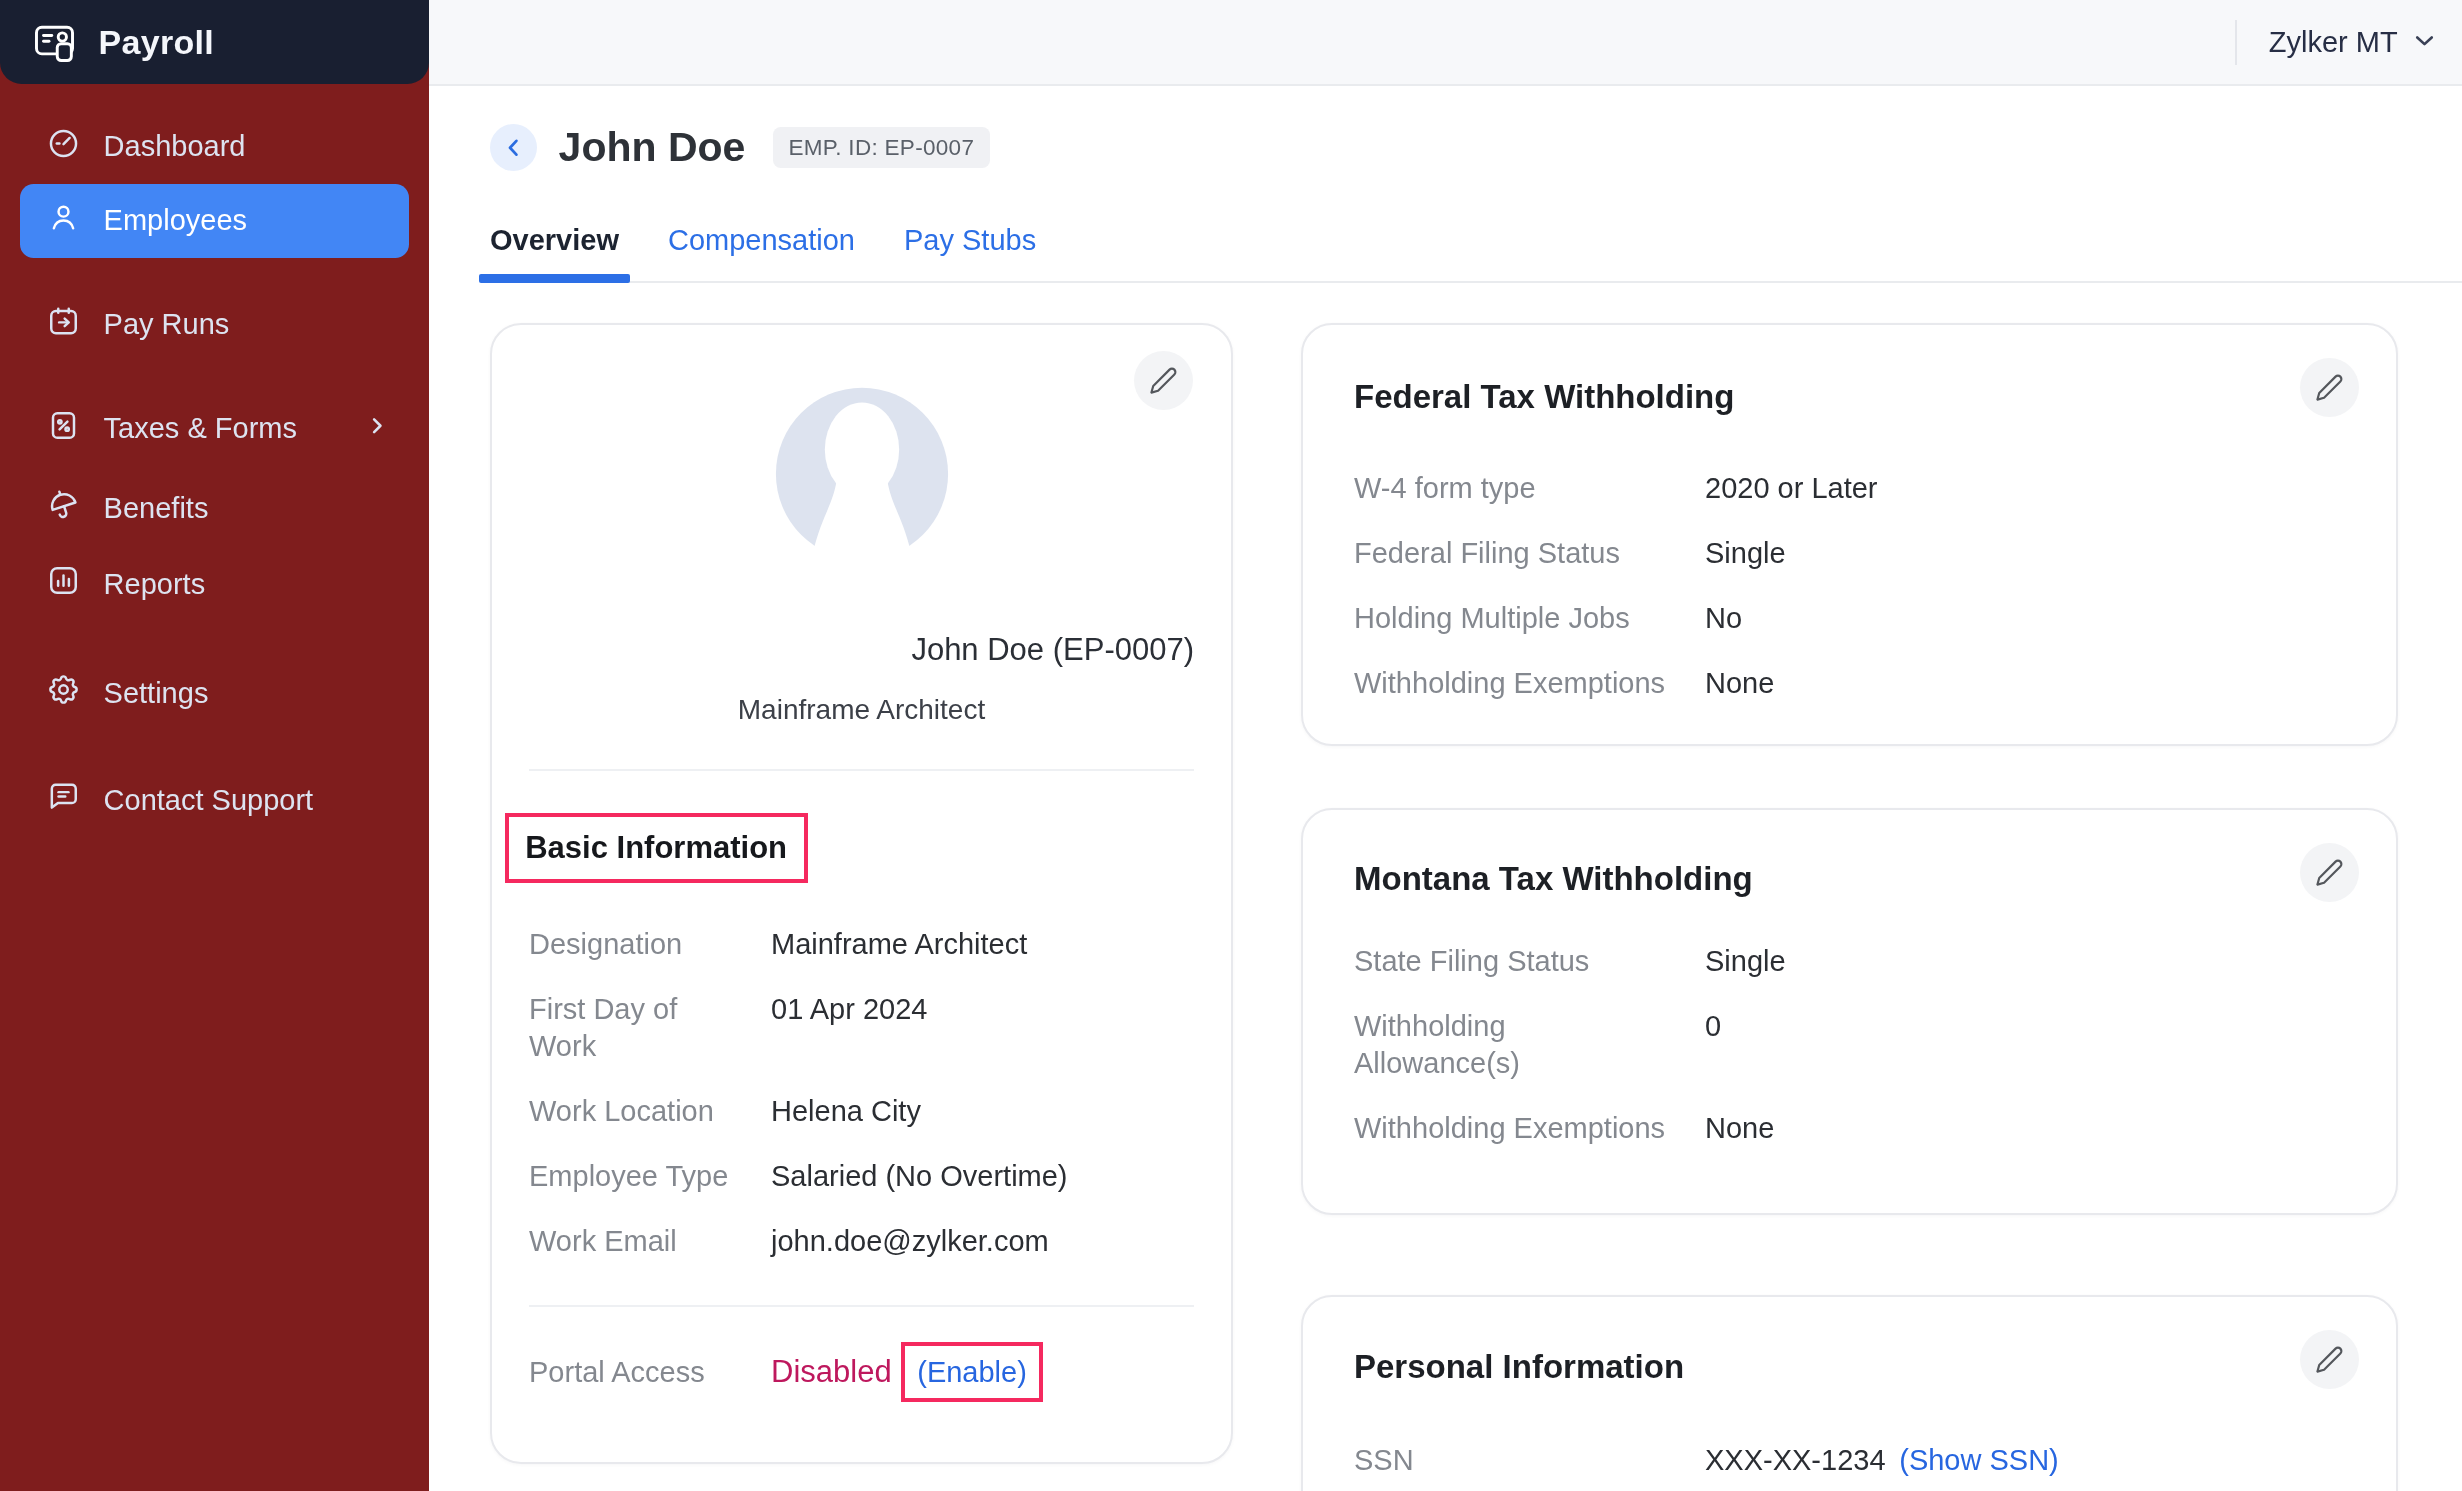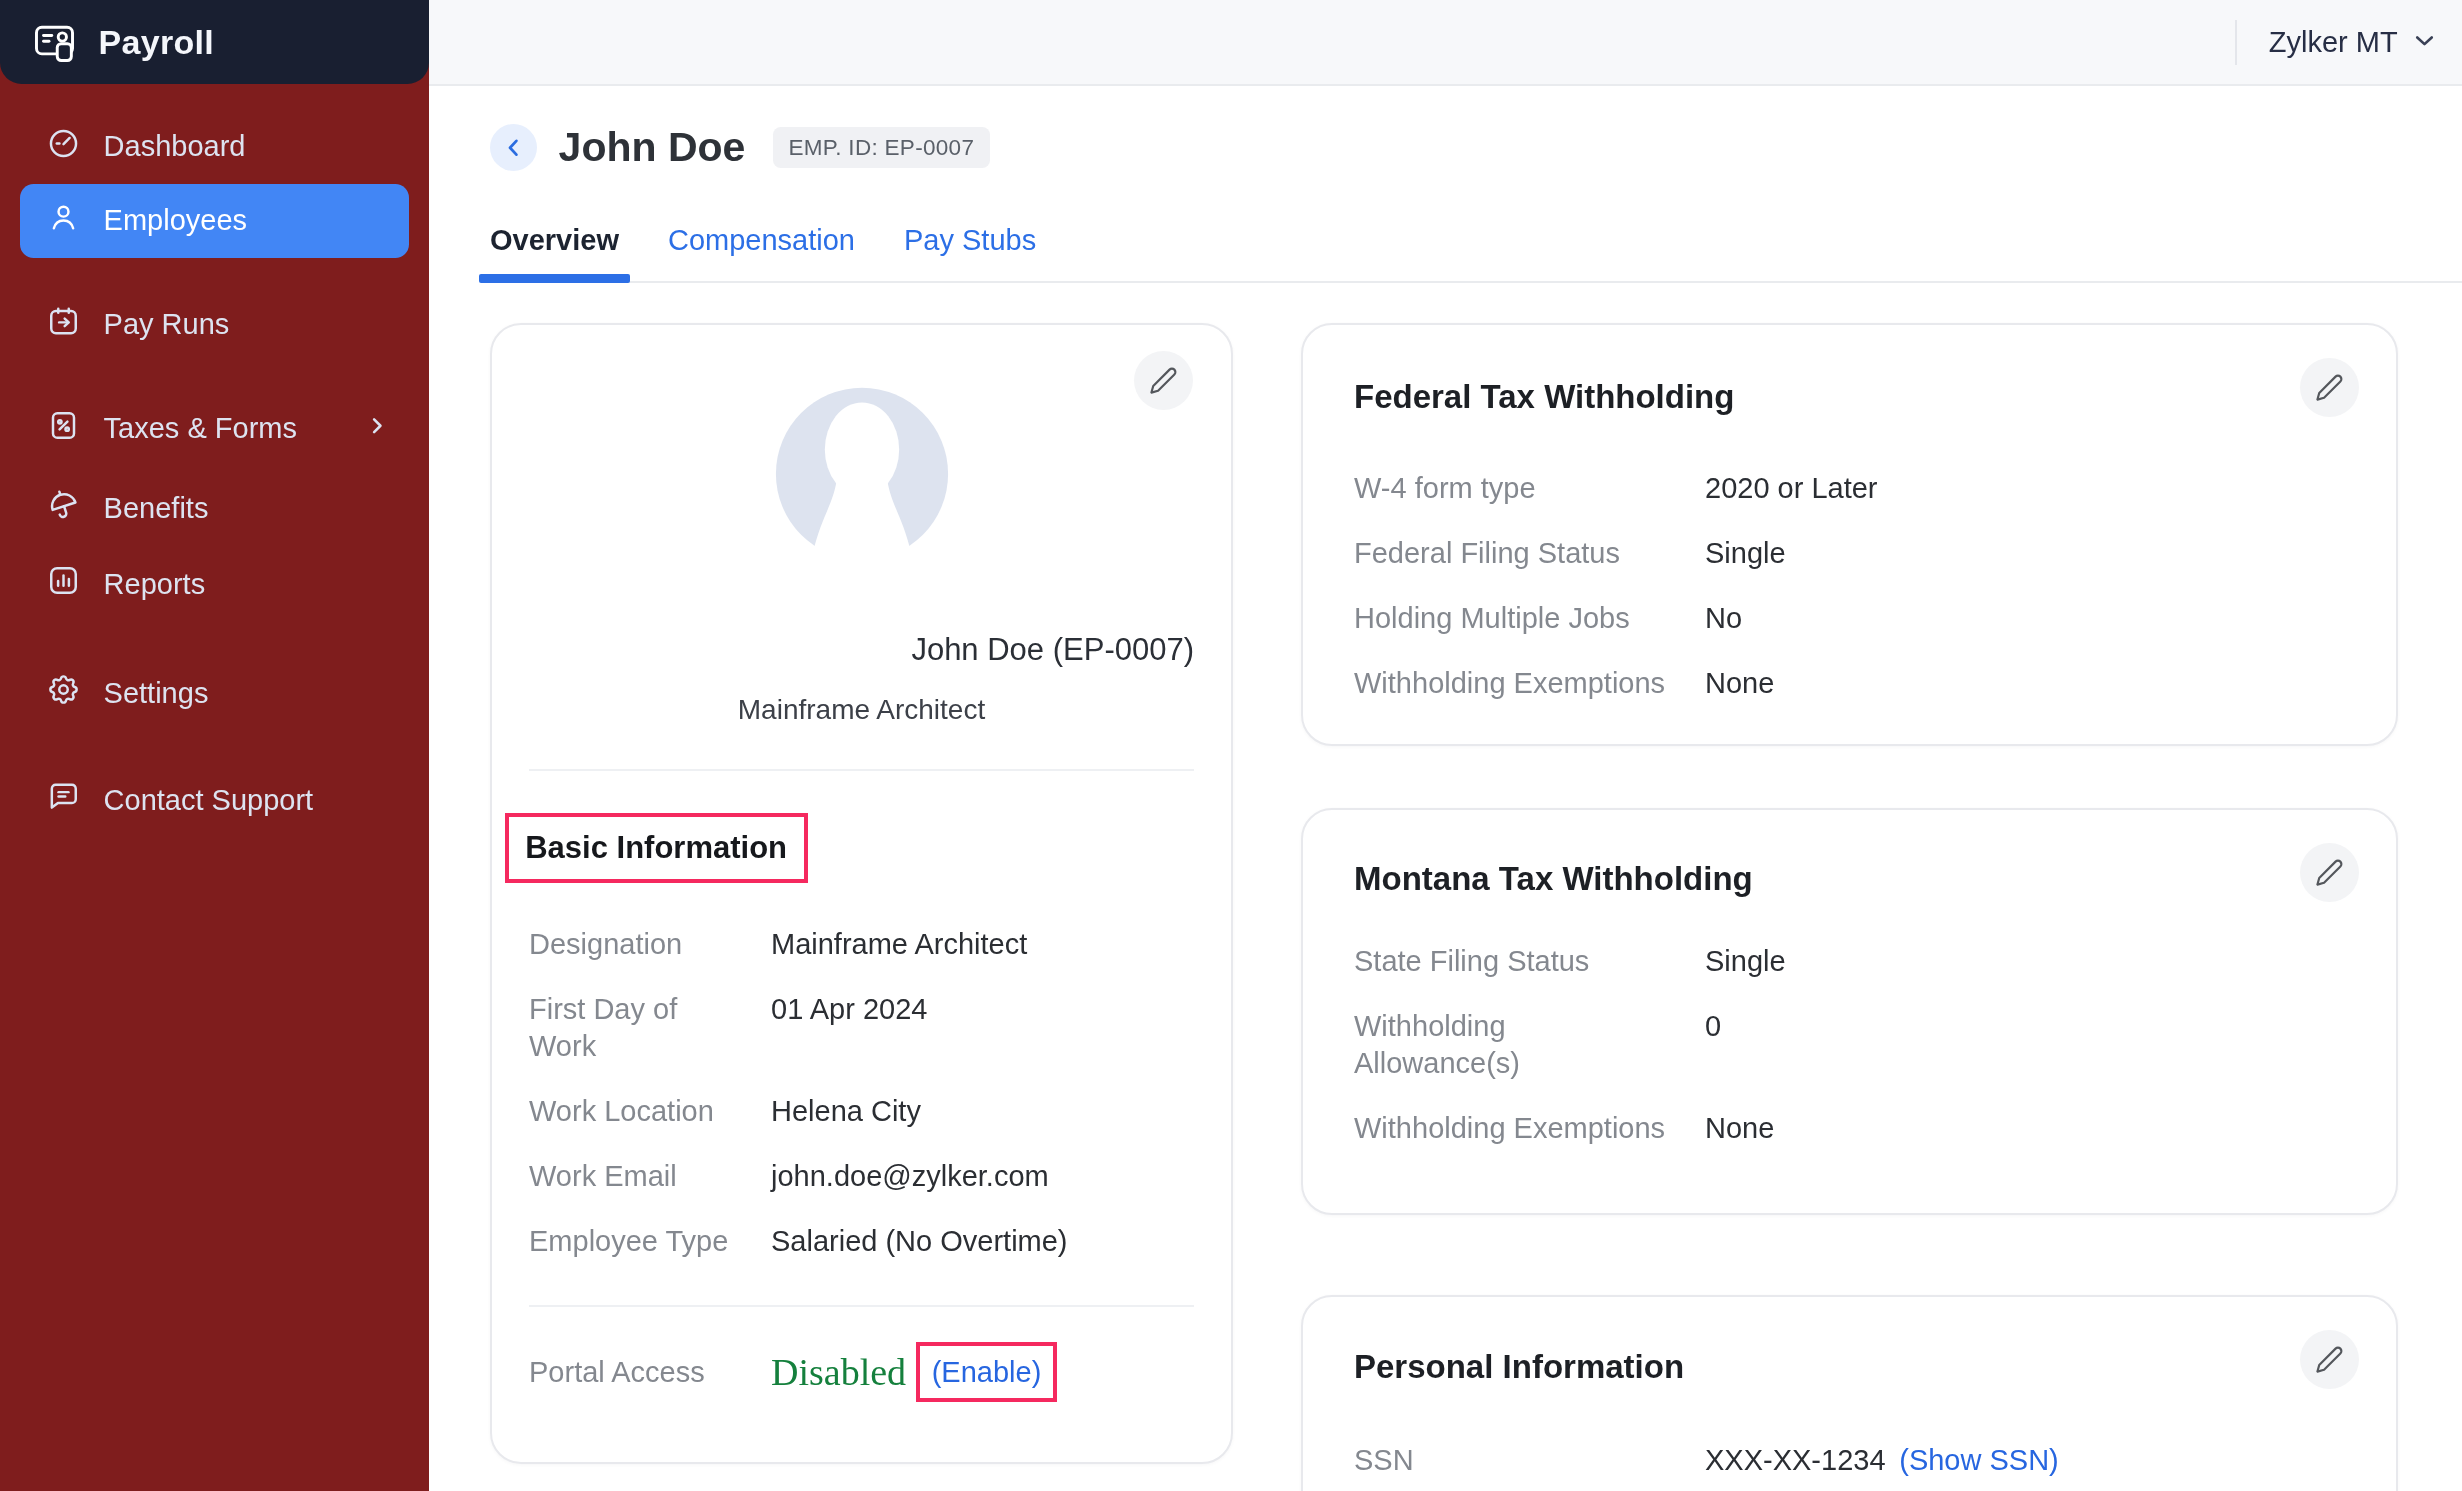--- a/index.html
+++ b/index.html
@@ -65,21 +65,21 @@
   .annot-box { display:inline-block; border:4.9px solid #f5295f; padding:11.8px 16.7px;
     margin-left:-24.5px; margin-top:42px; }
   .section-title { font-size:31px; font-weight:600; color:#16181c; line-height:38px; white-space:nowrap; }
   .info-rows { margin-top:43px; }
   .info-row { display:grid; grid-template-columns:242px 1fr; margin-bottom:28px; align-items:start; }
   .info-label { font-size:29px; line-height:37px; color:#84888f; max-width:211px; }
   .info-value { font-size:29px; line-height:37px; color:#2b2e33; }
   .divider2 { margin-top:45px; height:2px; background:#eef0f3; }
   .portal-row { margin-top:35px; display:grid; grid-template-columns:242px 1fr; align-items:center; }
   .portal-value { display:flex; align-items:center; }
-  .portal-status { font-size:38px; color:#15803d;font-family:Liberation Serif, serif; }
+  .portal-status { font-size:31px; color:#be185d; }
   .annot-box-sm { border:4.9px solid #f5295f; padding:7.8px 11.8px; margin-left:9.8px; display:inline-flex; }
   .link-blue { color:#2766e0; font-size:29px; line-height:37px; cursor:pointer; text-decoration:none; white-space:nowrap; }
 
   
   .right-col { flex:1; min-width:0; }
   .tax-card { width:100%; padding:0 37px 0 51px; }
   .tax-card .edit-btn { top:33px; right:37px; }
   .card-federal { height:423px; }
   .card-montana { height:407px; margin-top:62px; }
   .card-personal { height:421px; margin-top:80px; }
@@ -301,26 +301,26 @@
             </div>
             <div class="info-row">
               <div class="info-label">First Day of Work</div>
               <div class="info-value">01 Apr 2024</div>
             </div>
             <div class="info-row">
               <div class="info-label">Work Location</div>
               <div class="info-value">Helena City</div>
             </div>
             <div class="info-row">
+              <div class="info-label">Employee Type</div>
+              <div class="info-value">Salaried (No Overtime)</div>
+            </div>
+            <div class="info-row">
               <div class="info-label">Work Email</div>
               <div class="info-value">john.doe@zylker.com</div>
-            </div>
-            <div class="info-row">
-              <div class="info-label">Employee Type</div>
-              <div class="info-value">Salaried (No Overtime)</div>
             </div>
           </div>
 
           <div class="divider2"></div>
 
           <div class="portal-row">
             <div class="info-label">Portal Access</div>
             <div class="portal-value">
               <span class="portal-status">Disabled</span>
               <span class="annot-box-sm">

